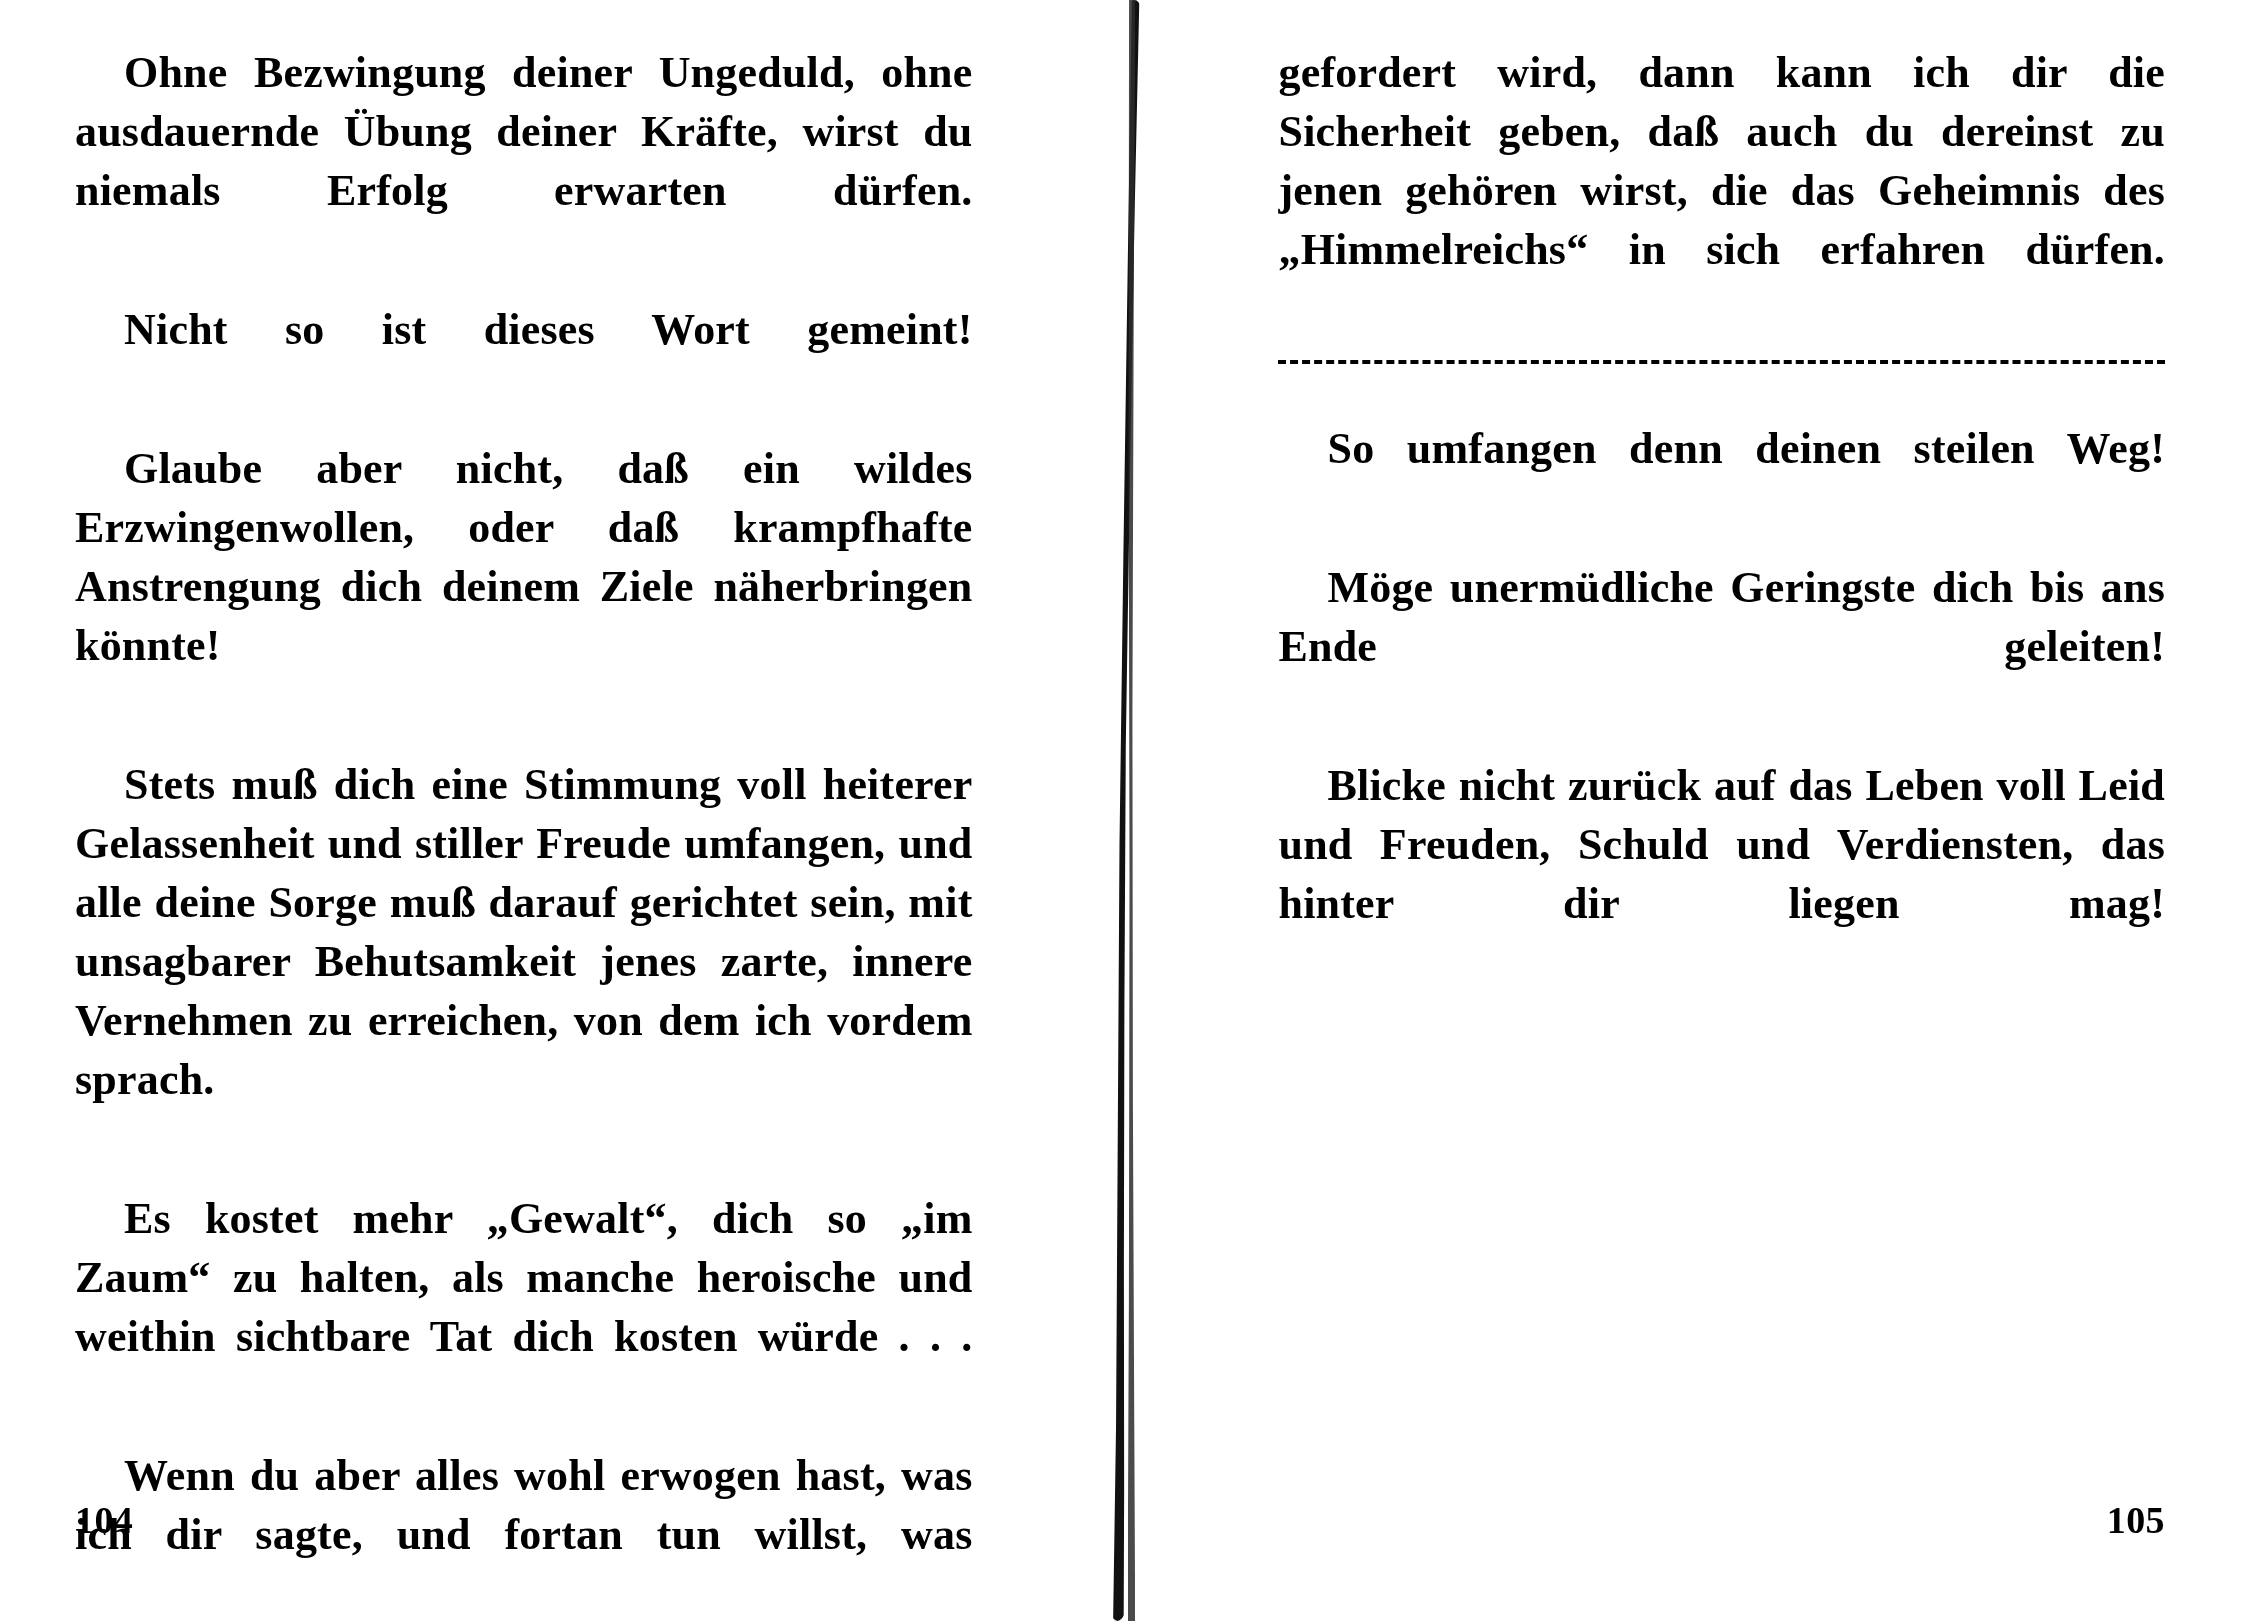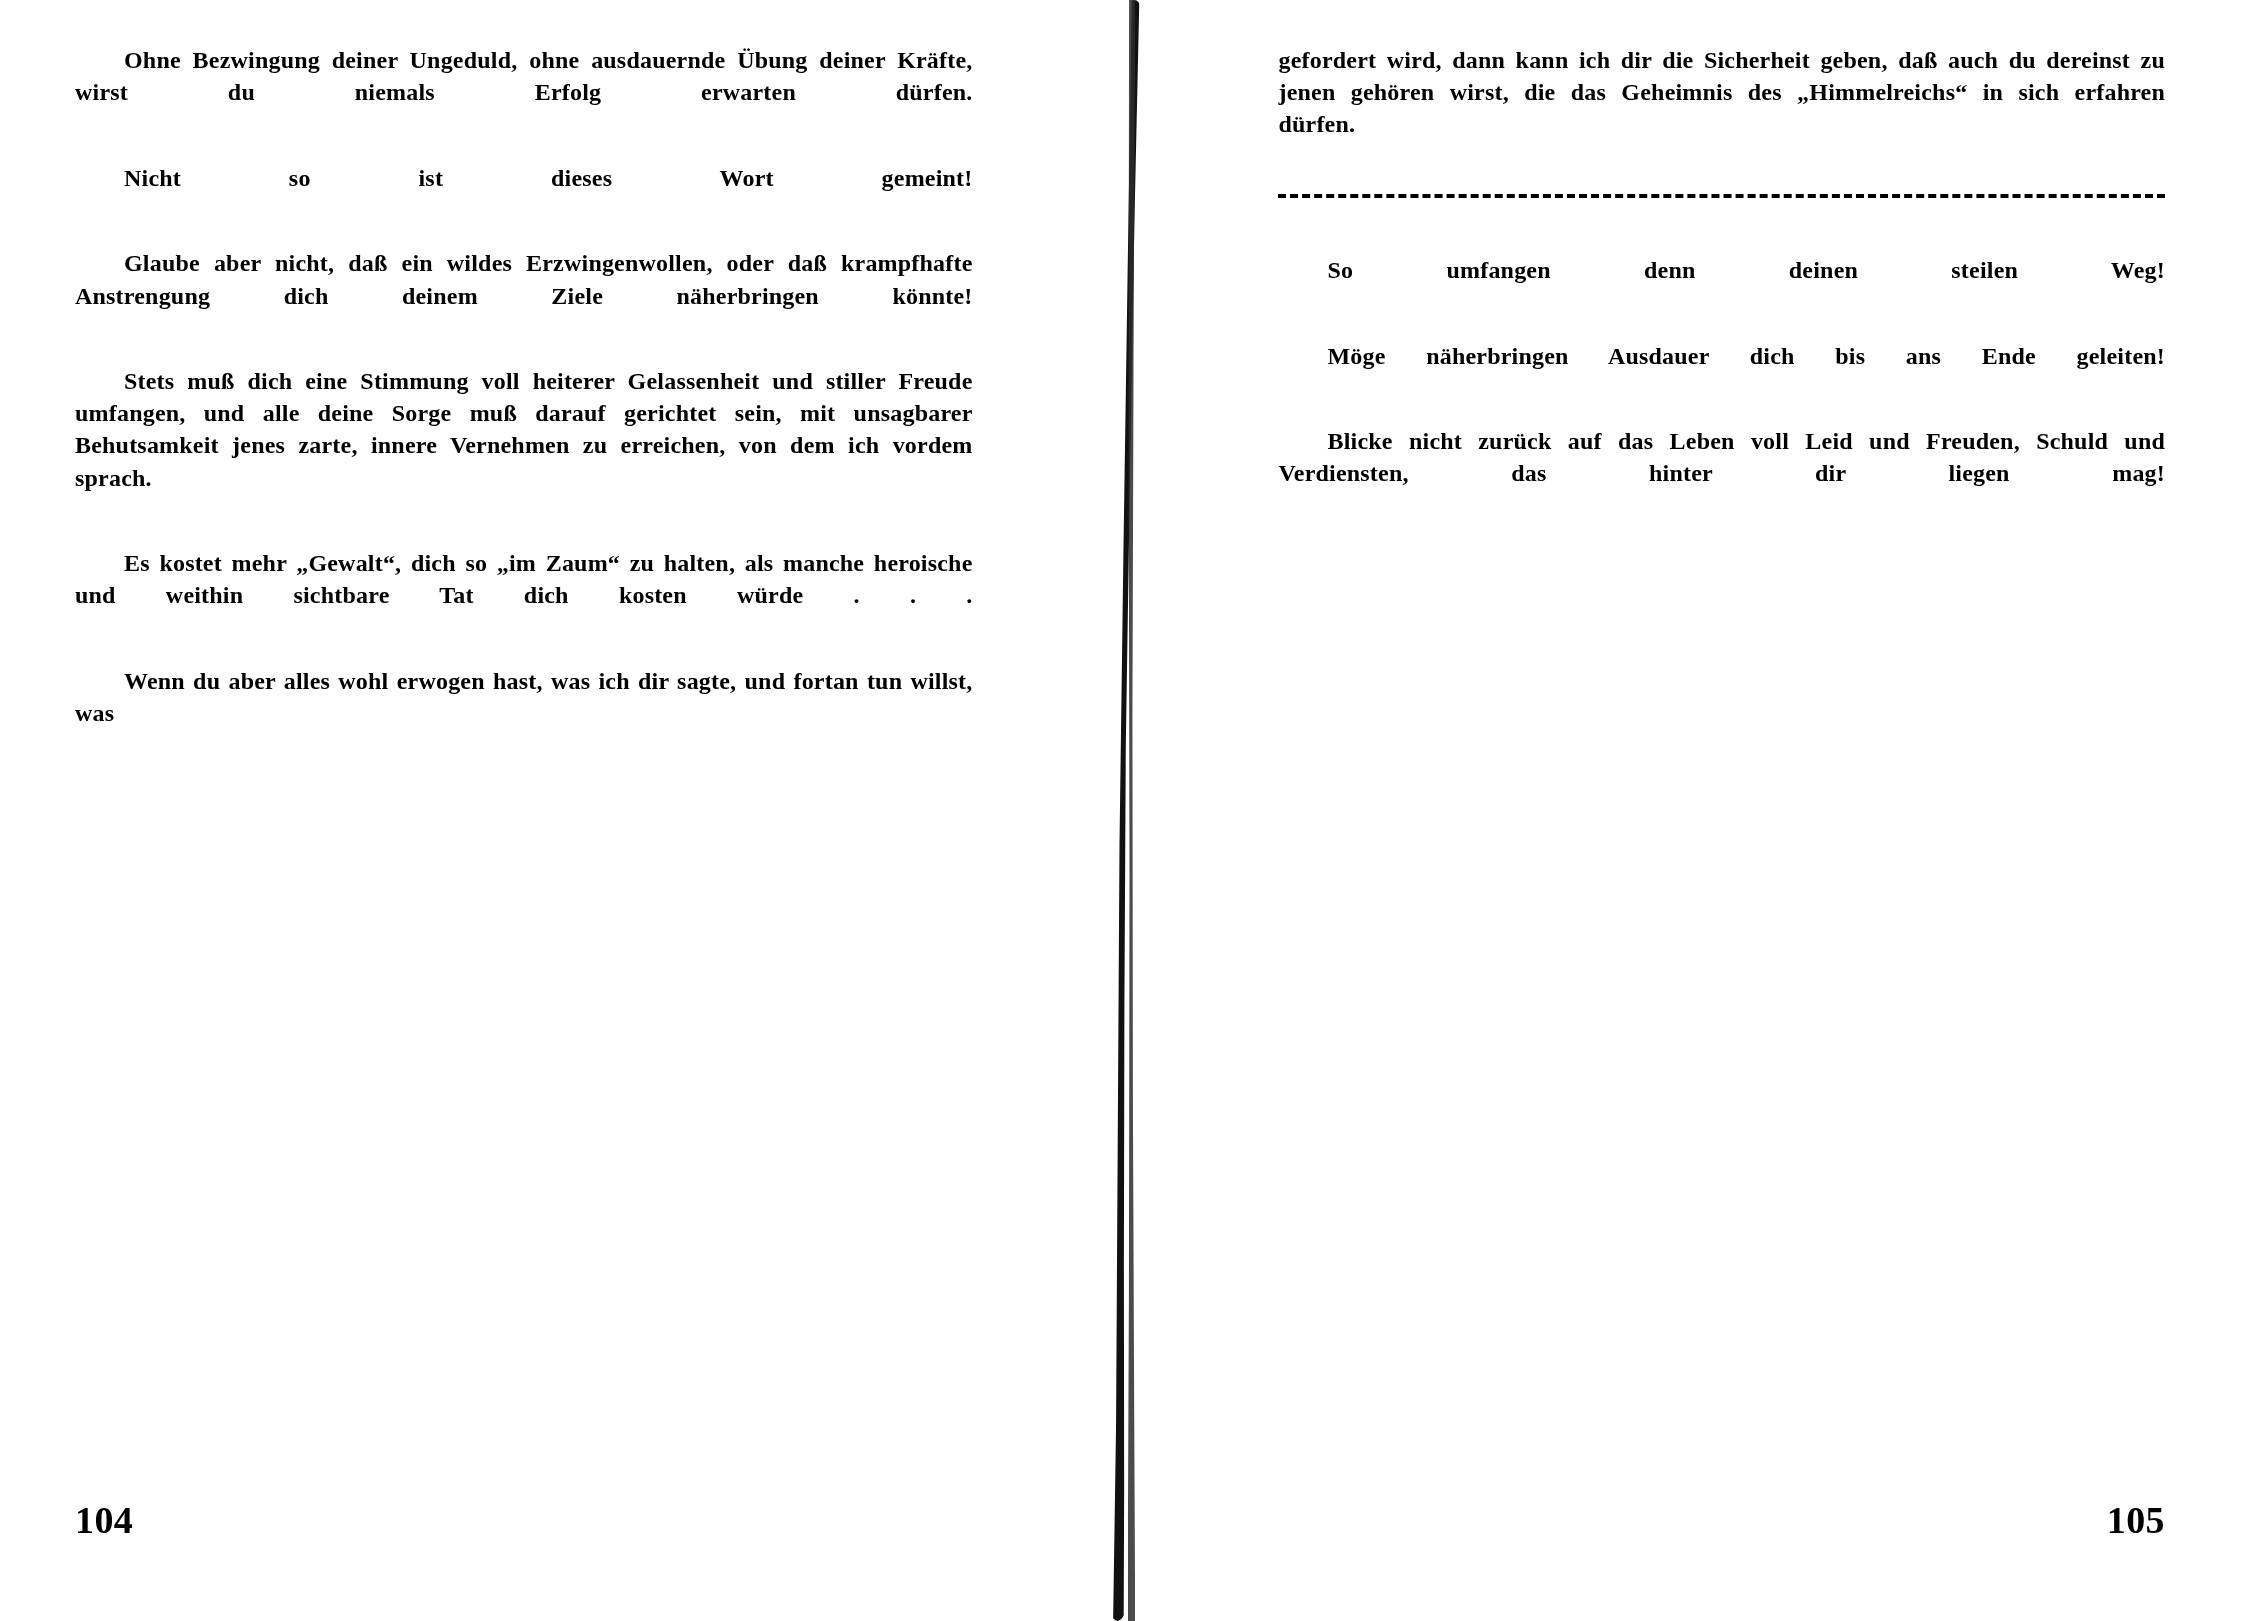--- a/index.html
+++ b/index.html
@@ -61,21 +61,21 @@
     clip-path: polygon(20% 0%, 100% 0%, 80% 20%, 64% 44%, 70% 68%, 88% 88%, 100% 100%, 0% 100%, 18% 80%, 26% 54%, 14% 26%);
   }
 
   .page-right {
     width: 1084px;
     padding: 44px 96px 0 101px;
   }
 
   p.para {
     margin: 0 0 21.3px 0;
-    font-size: 24px;
+    font-size: 44px;
     line-height: 1.34;
     text-align: justify;
     text-indent: 49px;
     color: #000000;
     font-weight: 600;
     letter-spacing: 0.2px;
     word-spacing: 0.9px;
   }
   p.para:last-of-type {
     margin-bottom: 0;
@@ -140,20 +140,20 @@
   <div class="gutter">
     <div class="gutter-shadow"></div>
     <div class="gutter-shadow-2"></div>
   </div>
 
   <div class="page page-right">
     <div class="page-body">
       <p class="para no-indent">gefordert wird, dann kann ich dir die Sicherheit geben, daß auch du dereinst zu jenen gehören wirst, die das Geheimnis des „Himmelreichs“ in sich erfahren dürfen.</p>
       <hr class="rule-dashed">
       <p class="para">So umfangen denn deinen steilen Weg!</p>
-      <p class="para">Möge näherbringen Ausdauer dich bis ans Ende geleiten!</p>
+      <p class="para">Möge unermüdliche Geringste dich bis ans Ende geleiten!</p>
       <p class="para">Blicke nicht zurück auf das Leben voll Leid und Freuden, Schuld und Verdiensten, das hinter dir liegen mag!</p>
     </div>
     <div class="folio folio-right">105</div>
   </div>
 
 </div>
 
 
 </body></html>

